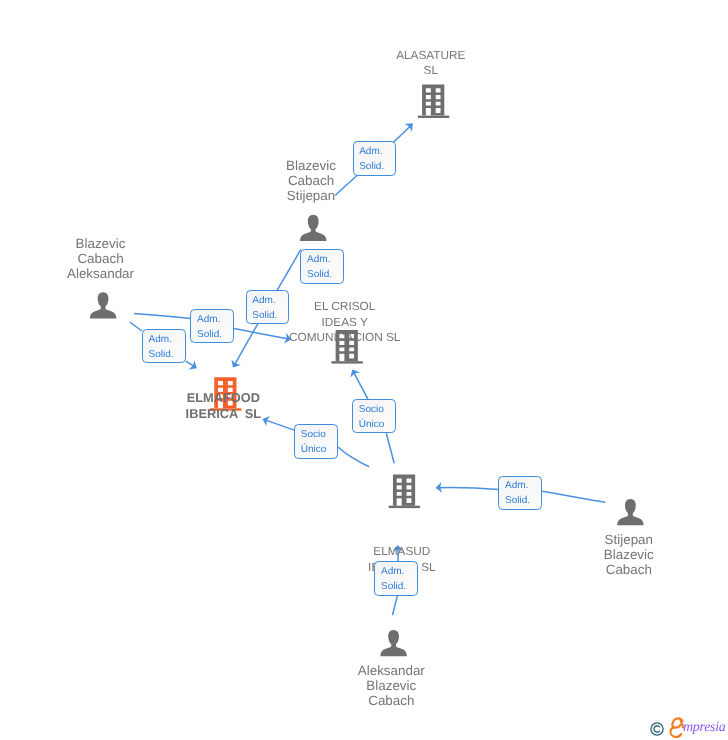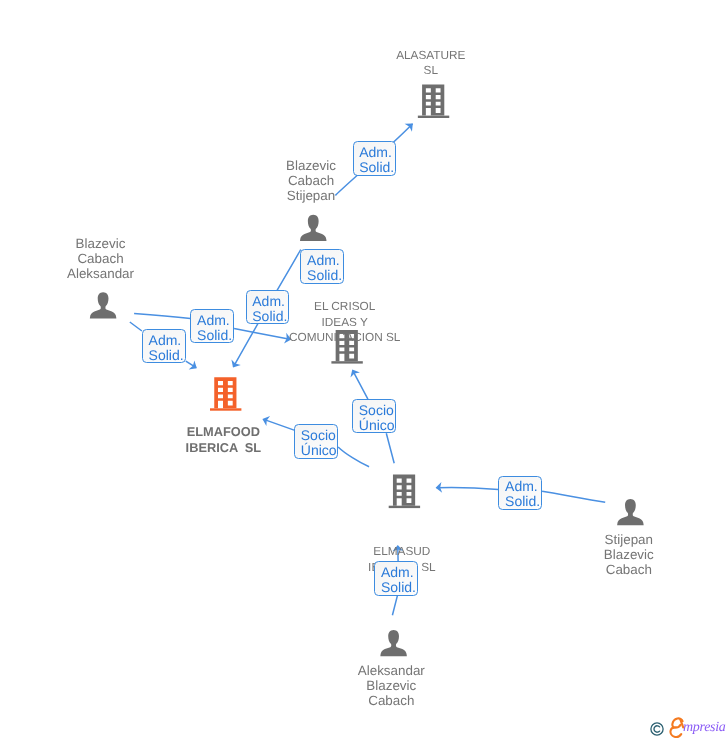--- a/index.html
+++ b/index.html
@@ -7,21 +7,21 @@
        font-family:"Liberation Sans",sans-serif;
        -webkit-font-smoothing:antialiased;
        text-rendering:geometricPrecision;}
   #stage{position:relative;width:728px;height:740px;background:#fff;}
   svg.layer{position:absolute;left:0;top:0;width:728px;height:740px;pointer-events:none;}
   .nodelabel{position:absolute;text-align:center;color:#757575;font-size:13.4px;
              line-height:15px;white-space:pre;}
   .nodelabel.company{font-size:11.8px;line-height:15.6px;}
   .nodelabel.bold{font-weight:bold;font-size:12.8px;line-height:15.5px;color:#6f6f6f;}
   .edgebox{position:absolute;box-sizing:border-box;border:1.4px solid #3d8ce0;
-           border-radius:4.5px;color:#2a7ad9;font-size:14px;
+           border-radius:4.5px;color:#2a7ad9;font-size:10px;
            background:linear-gradient(150deg,#f4f4f4 0%,#f8f8f8 45%,#fdfdfd 100%);
            line-height:14.9px;text-align:left;white-space:pre;
            display:flex;flex-direction:column;justify-content:center;align-items:flex-start;
            padding-left:5.7px;padding-top:3px;}
   .logo{position:absolute;left:650px;top:716px;display:flex;align-items:center;}
   .logo-c{display:inline-block;width:14px;height:14px;margin-top:3px;}
   .logo-e{display:inline-block;width:16px;height:22px;margin-left:5px;margin-right:-2px;
           margin-top:1px;}
   .logo-rest{font-family:"Liberation Serif",serif;font-style:italic;font-size:14px;
           color:#8b5cf6;line-height:1;letter-spacing:-0.3px;}
@@ -83,21 +83,21 @@
 SL</div>
       <div class="nodelabel" style="left: 211px; top: 157.8px; width: 200px;">Blazevic
 Cabach
 Stijepan</div>
       <div class="nodelabel" style="left: 0.5px; top: 235.9px; width: 200px;">Blazevic
 Cabach
 Aleksandar</div>
       <div class="nodelabel company" style="left: 244.7px; top: 279.3px; width: 200px; margin-top: 20px;">EL CRISOL
 IDEAS Y
 COMUNICACION SL</div>
-      <div class="nodelabel company bold" style="left: 123.4px; top: 424px; width: 200px;">ELMAFOOD
+      <div class="nodelabel company bold" style="left: 123.4px; top: 390px; width: 200px;">ELMAFOOD
 IBERICA  SL</div>
       <div class="nodelabel company" style="left: 301.9px; top: 544px; width: 200px;">ELMASUD
 IBERICA  SL</div>
       <div class="nodelabel" style="left: 528.8px; top: 531.8px; width: 200px;">Stijepan
 Blazevic
 Cabach</div>
       <div class="nodelabel" style="left: 291.3px; top: 663.4px; width: 200px;">Aleksandar
 Blazevic
 Cabach</div>
     </div>

